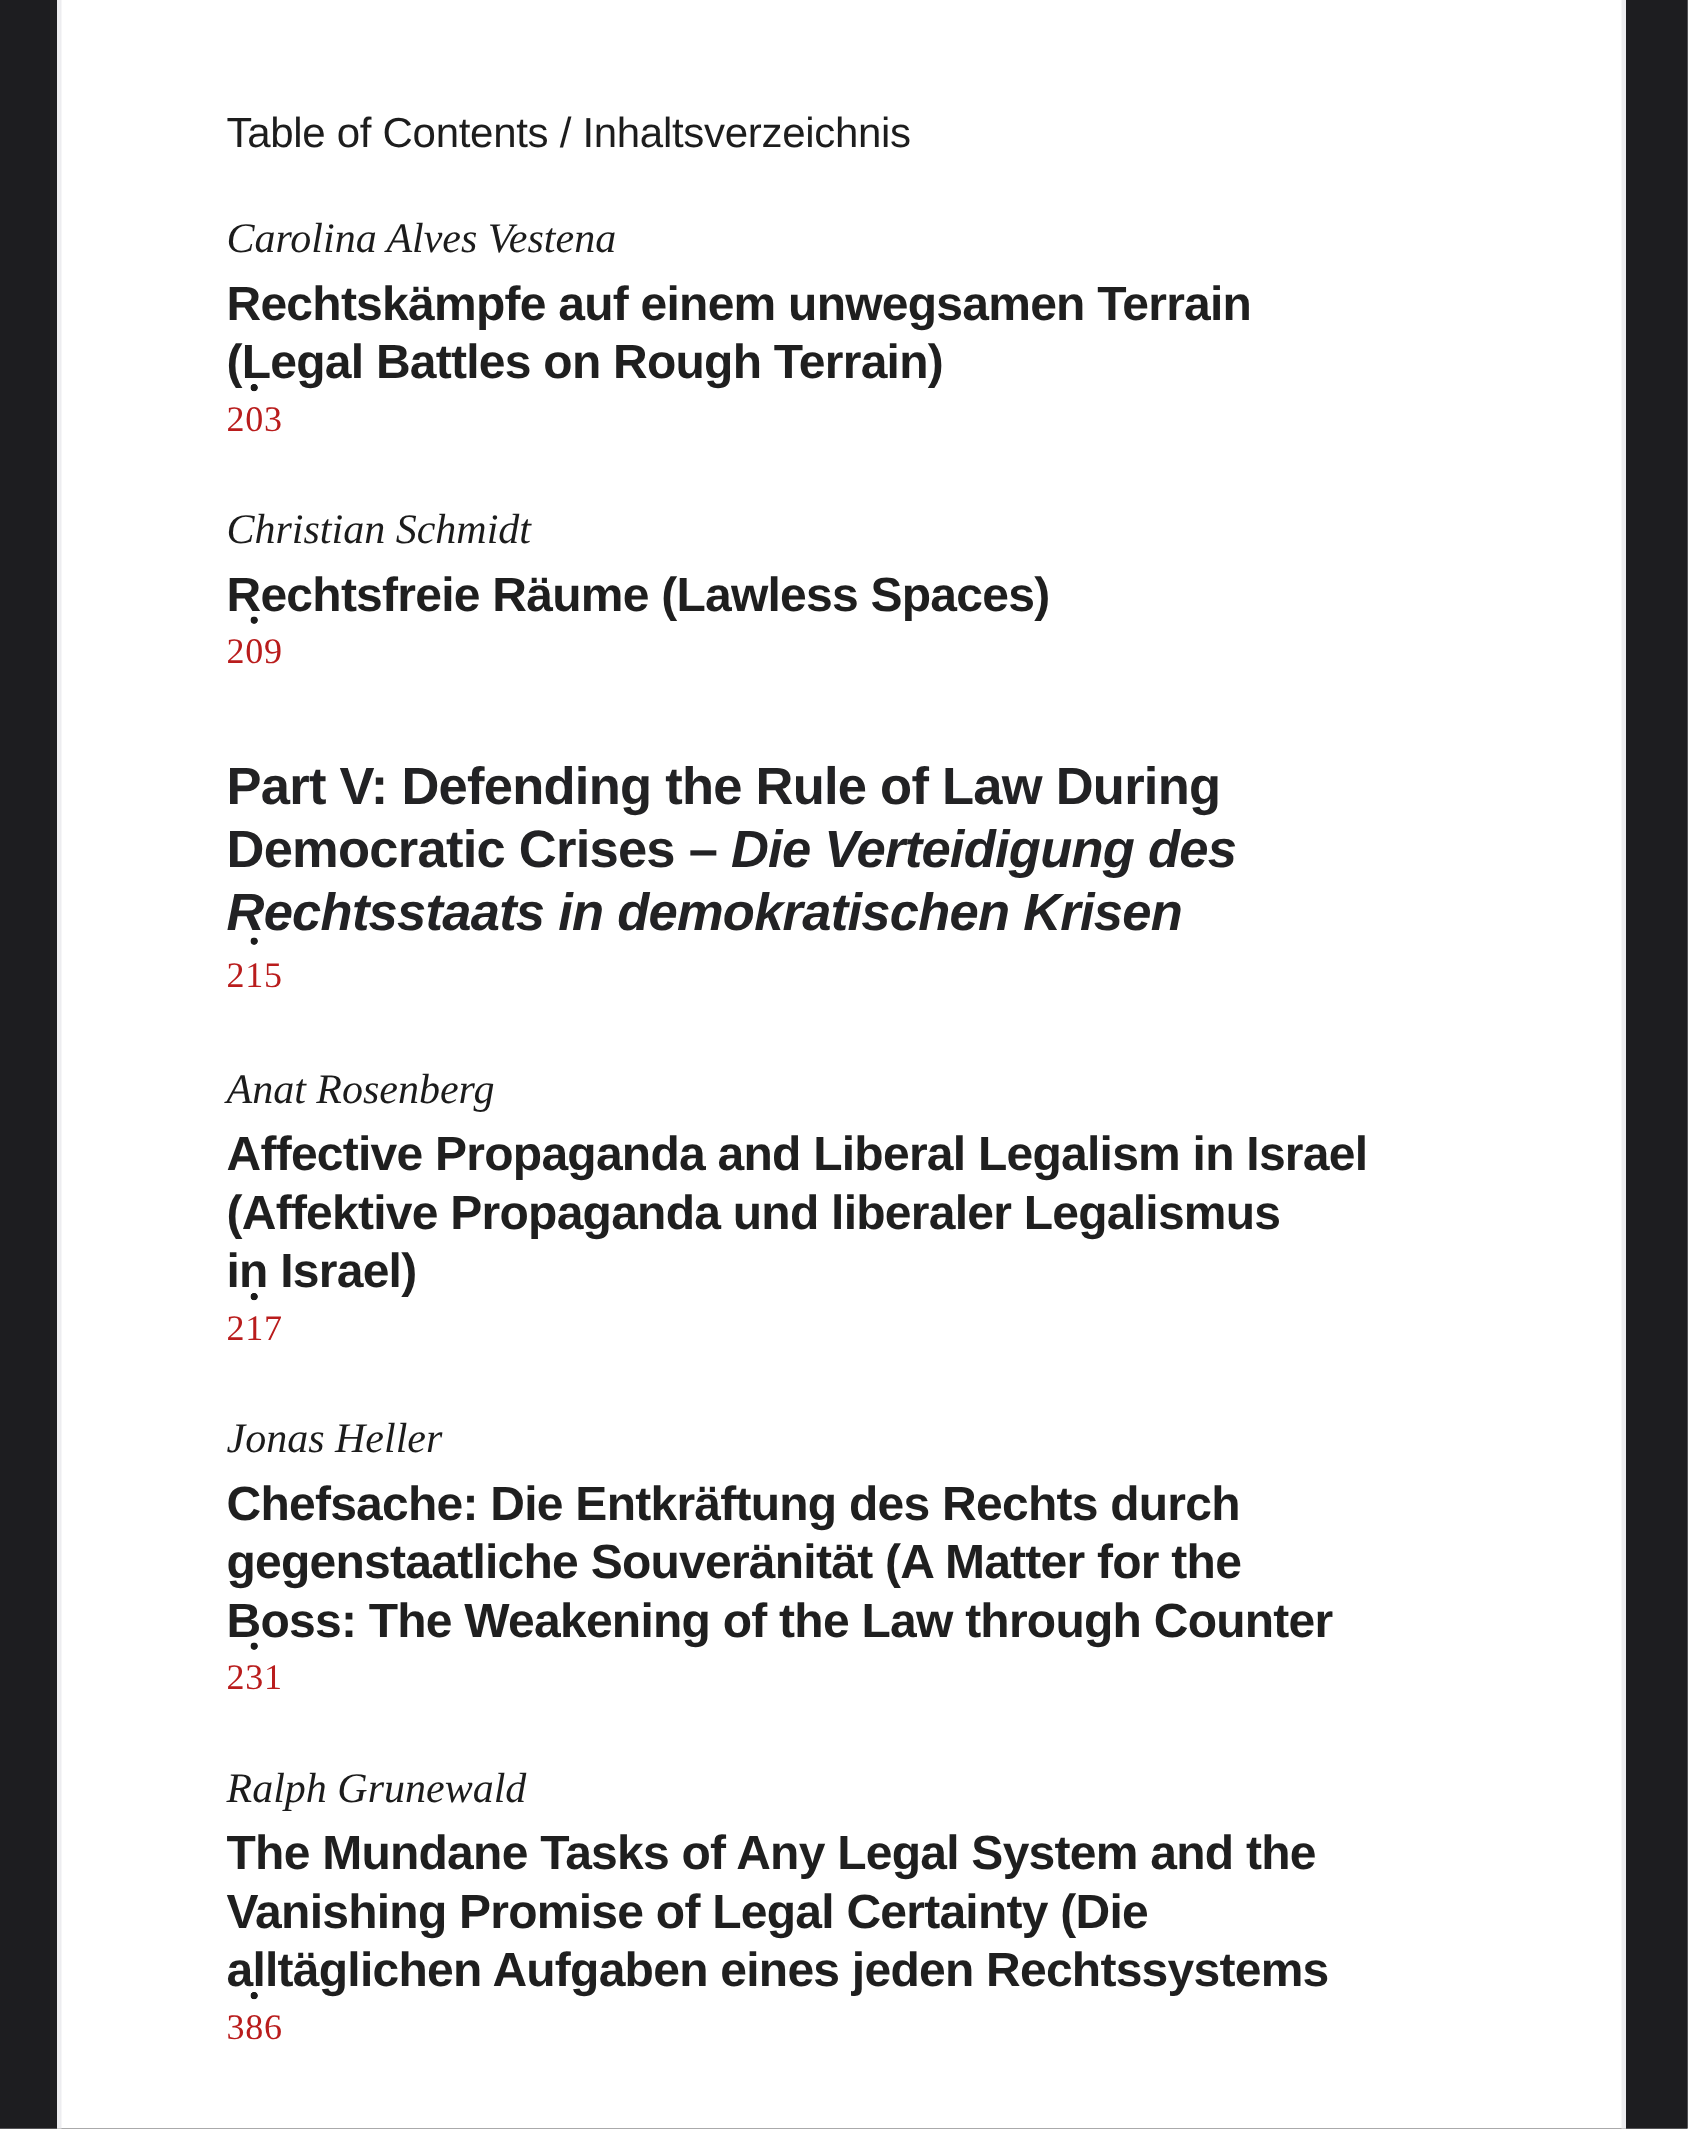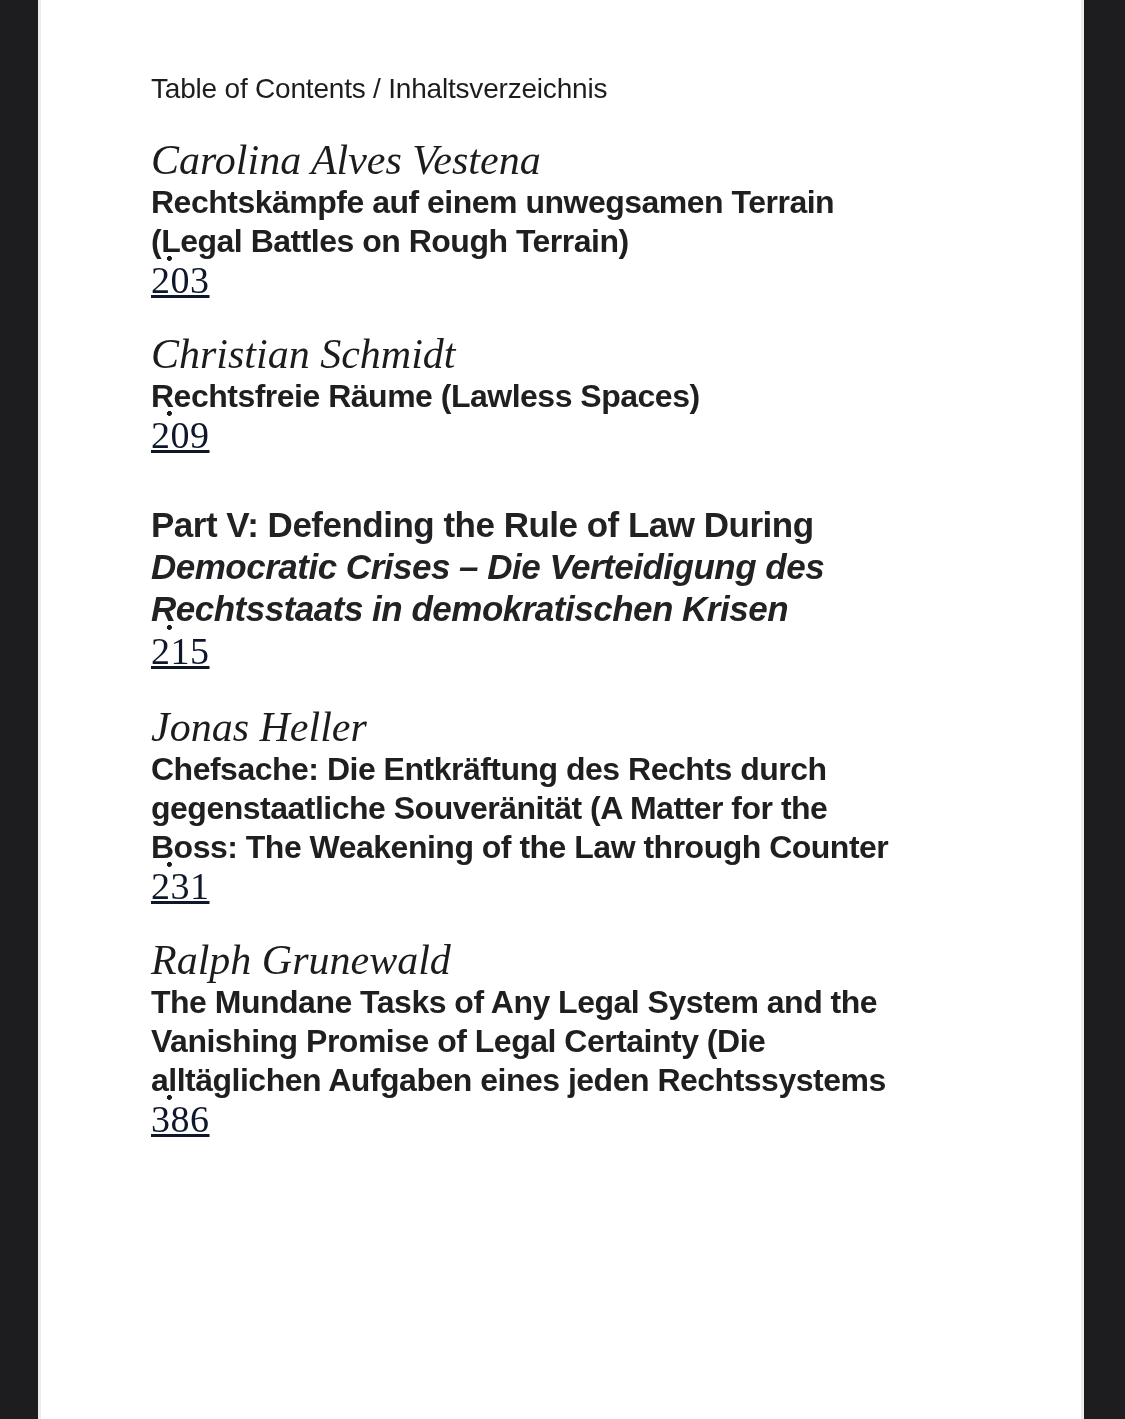--- a/index.html
+++ b/index.html
@@ -32,21 +32,21 @@
     line-height: 32px;
     font-weight: 400;
     color: #1d1d1d;
     letter-spacing: -0.2px;
     margin-bottom: 37px;
   }
   .entry { margin-bottom: 36px; }
   .author {
     font-family: "Liberation Serif", serif;
     font-style: italic;
-    font-size: 42px;
+    font-size: 28px;
     line-height: 36px;
     color: #1c1c1c;
     margin-bottom: 5px;
     white-space: nowrap;
   }
   .title {
     font-weight: 700;
     font-size: 32px;
     line-height: 39px;
     letter-spacing: -0.5px;
@@ -61,36 +61,35 @@
     position: absolute;
     left: 16px; right: 28px; bottom: 0;
     height: 5px;
     background-image: radial-gradient(circle at 2.4px 2.4px, #1b1b1b 2.2px, rgba(0,0,0,0) 2.7px);
     background-size: 26px 5px;
     background-repeat: repeat-x;
   }
   .pagenum {
     font-family: "Liberation Serif", serif;
     font-weight: 400;
-    font-size: 38px;
-    color: #0f172a;
+    font-size: 24px;
+    color: #b91c1c;
     letter-spacing: 0.5px;
-    text-decoration: underline;
   }
   .part-heading {
     margin-top: 49px;
     margin-bottom: 37px;
     font-weight: 700;
     font-size: 35px;
     line-height: 42px;
     letter-spacing: -0.5px;
     color: #222224;
   }
   .part-heading .it { font-style: italic; }
-  .part-heading .line-text { white-space: pre; font-style: italic; }
+  .part-heading .line-text { white-space: pre; }
 </style>
 </head>
 <body>
 
 <div class="viewer">
   <div class="page">
     <div class="content">
 
       <div class="toc-header">Table of Contents / Inhaltsverzeichnis</div>
 
@@ -120,20 +119,32 @@
       <div class="part-heading">
         <div class="title-line">Part V: Defending the Rule of Law During</div>
         <div class="title-line"><span class="line-text">Democratic Crises – </span><span class="it">Die Verteidigung des</span></div>
         <div class="last-line">
           <span class="line-text it">Rechtsstaats in demokratischen Krisen</span>
           <span class="leader"></span>
           <span class="pagenum">215</span>
         </div>
       </div>
 
+      <div class="entry">
+        <div class="author">Anat Rosenberg</div>
+        <div class="title">
+          <div class="title-line">Affective Propaganda and Liberal Legalism in Israel</div>
+          <div class="title-line">(Affektive Propaganda und liberaler Legalismus</div>
+          <div class="last-line">
+            <span class="line-text">in Israel)</span>
+            <span class="leader"></span>
+            <span class="pagenum">217</span>
+          </div>
+        </div>
+      </div>
 
       <div class="entry">
         <div class="author">Jonas Heller</div>
         <div class="title">
           <div class="title-line">Chefsache: Die Entkräftung des Rechts durch</div>
           <div class="title-line">gegenstaatliche Souveränität (A Matter for the</div>
           <div class="title-line">Boss: The Weakening of the Law through Counter</div>
           <div class="last-line">
             <span class="leader"></span>
             <span class="pagenum">231</span>

